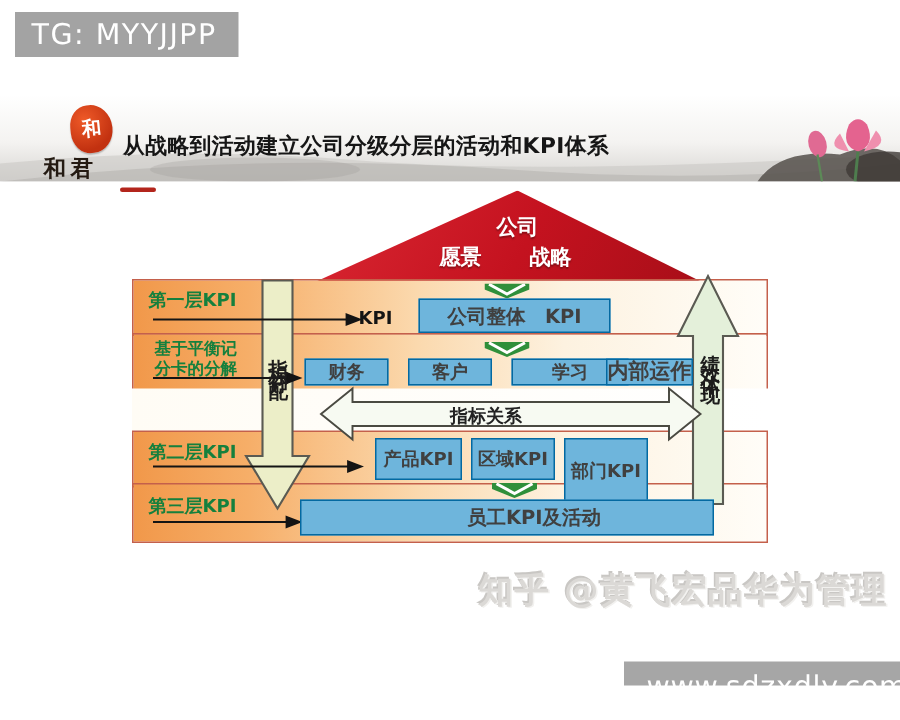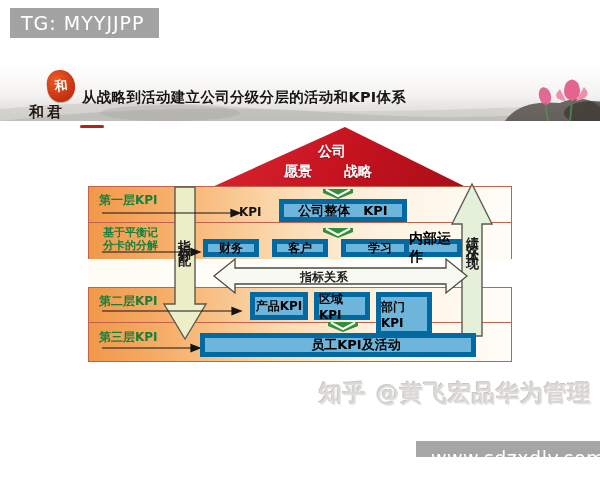--- a/index.html
+++ b/index.html
@@ -19,21 +19,21 @@
         color:#fff;font-size:13px;font-weight:bold;display:flex;align-items:center;justify-content:center;
         transform:rotate(-6deg);box-shadow:0 1px 1px rgba(0,0,0,.25);}
   .logo-name{left:29px;top:40px;font-size:15px;font-weight:900;color:#241a12;letter-spacing:3px;}
   .hdr-title{left:82px;top:25px;font-size:14.5px;font-weight:bold;color:#161616;letter-spacing:.3px;}
   .logo-dash{left:80px;top:125px;width:24px;height:3px;border-radius:2px;background:#b3251c;}
 
   
   .pyramid{left:210px;top:127px;width:258px;height:61px;
            clip-path:polygon(52.3% 0%,100% 100%,0% 100%);
            background:linear-gradient(120deg,#da2732 0%,var(--pyramid_red) 55%,#a80e18 100%);}
-  .pyr-txt{color:#fff;font-weight:bold;font-size:14px;text-shadow:0 1px 1px rgba(0,0,0,.3);}
+  .pyr-txt{color:#fff;font-weight:bold;font-size:14px;text-align:center;text-shadow:0 1px 1px rgba(0,0,0,.3);}
   .pyr-top{left:318px;top:143px;width:54px;}
   .pyr-left{left:284px;top:163px;width:46px;}
   .pyr-right{left:344px;top:163px;width:46px;}
 
   
   .band{left:88px;width:422px;border:1px solid #c4604b;
         background:linear-gradient(90deg,#f1984a 0%,#f6ae68 18%,#fbd9ae 45%,#fdf2e0 68%,#fffdf8 100%);}
   .band1{top:186px;height:36px;}
   .band2{top:222px;height:37px;}
   .bandgap{left:88px;top:259px;width:424px;height:28px;background:linear-gradient(90deg,#fffcf5,#ffffff);}
@@ -48,21 +48,21 @@
   .kpi-word{left:239px;top:205px;font-size:12px;font-weight:bold;color:#141414;}
 
   .overlay{left:0;top:0;width:600px;height:480px;pointer-events:none;}
 
   .vtext{writing-mode:vertical-rl;text-orientation:upright;font-weight:bold;color:#1c1c1c;}
   .vt-left{left:175px;top:229px;font-size:13px;letter-spacing:5px;}
   .vt-right{left:463px;top:226px;font-size:13px;letter-spacing:7px;}
   .h-arrow-label{left:300px;top:269px;font-size:12px;font-weight:bold;color:#222;}
 
   
-  .bb{background:var(--box_blue);border:5px solid #0369a1;color:#000000;font-weight:bold;
+  .bb{background:var(--box_blue);border:1px solid #0369a1;color:#404040;font-weight:bold;
       display:flex;align-items:center;justify-content:center;box-sizing:border-box;}
   .bb-company{left:279px;top:199px;width:128px;height:23px;font-size:13px;}
   .bb-finance{left:203px;top:239px;width:56px;height:18px;font-size:12px;}
   .bb-customer{left:272px;top:239px;width:56px;height:18px;font-size:12px;}
   .bb-learning{left:341px;top:239px;width:78px;height:18px;font-size:12px;}
   .bb-internal{left:404px;top:239px;width:58px;height:18px;font-size:14px;}
   .bb-product{left:250px;top:292px;width:58px;height:28px;font-size:12px;}
   .bb-region{left:314px;top:292px;width:56px;height:28px;font-size:12px;}
   .bb-dept{left:376px;top:292px;width:56px;height:44px;font-size:12px;}
   .bb-employee{left:200px;top:333px;width:276px;height:24px;font-size:13px;padding-left:36px;}

